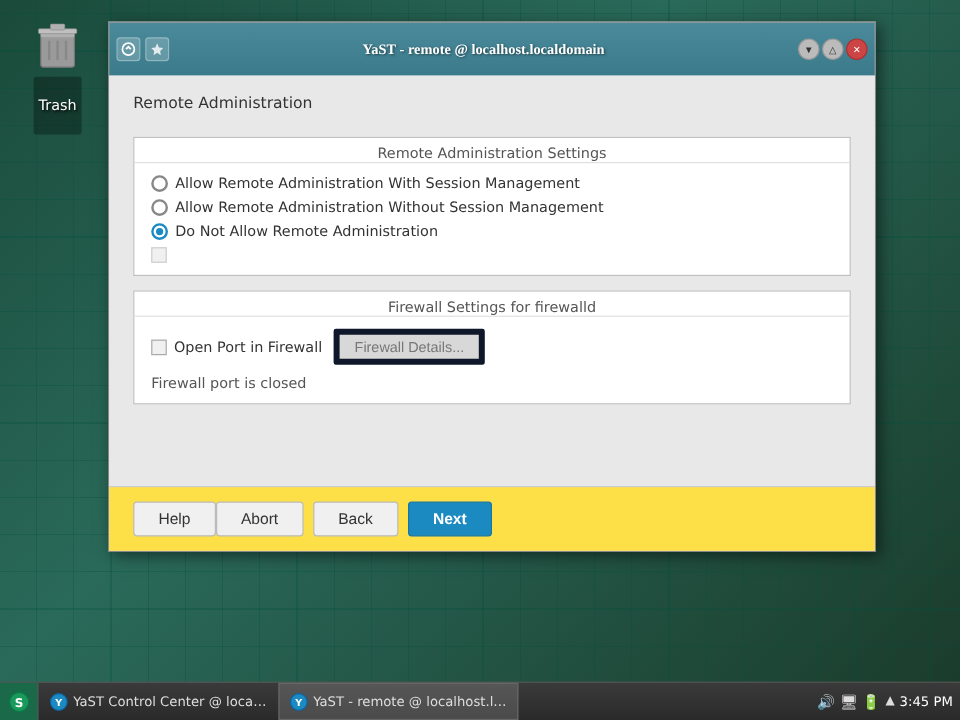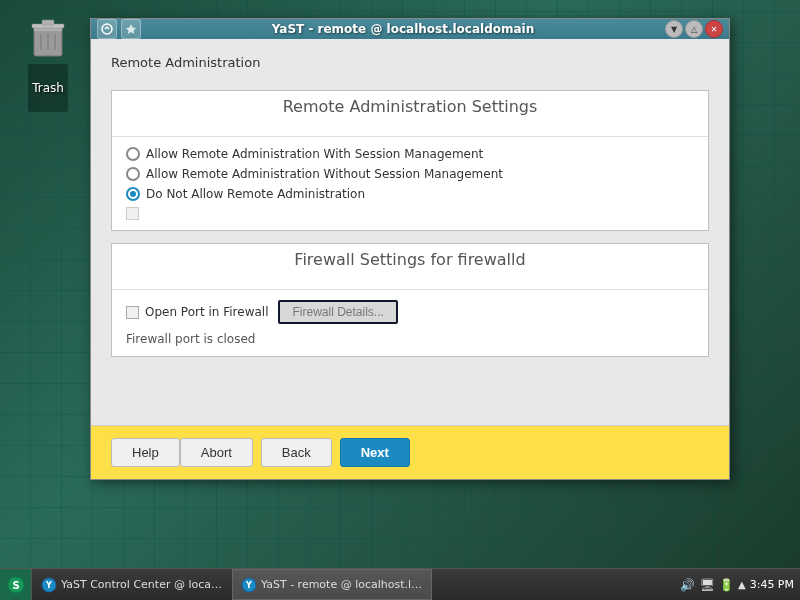--- a/index.html
+++ b/index.html
@@ -156,25 +156,26 @@
       top: 18px;
       left: 90px;
       width: 640px;
       background: #e8e8e8;
       border: 1px solid #888;
       box-shadow: 3px 3px 12px rgba(0,0,0,0.5);
     }
 
     .window-titlebar {
       background: linear-gradient(to bottom, #4a8a9a, #3a7a8a);
-      height: 20px;
+      height: 44px;
       display: flex;
       align-items: center;
       padding: 0 6px;
       gap: 4px;
+      font-family: Liberation Serif, serif;
     }
 
     .titlebar-icons-left {
       display: flex;
       gap: 4px;
       align-items: center;
     }
 
     .titlebar-nav-btn {
       width: 20px;
@@ -232,23 +233,23 @@
 
     
     .settings-panel {
       background: white;
       border: 1px solid #c0c0c0;
       margin-bottom: 12px;
     }
 
     .panel-header {
       text-align: center;
-      font-size: 16px;
+      font-size: 12px;
       color: #555;
-      padding: 6px 0 20px;
+      padding: 6px 0 0;
       border-bottom: 1px solid #e0e0e0;
     }
 
     .panel-body {
       padding: 10px 14px;
     }
 
     .radio-option {
       display: flex;
       align-items: center;
@@ -315,21 +316,21 @@
     .firewall-row {
       display: flex;
       align-items: center;
       gap: 10px;
       margin-bottom: 8px;
     }
 
     .firewall-details-btn {
       padding: 3px 12px;
       background: #d8d8d8;
-      border: 2px solid #0f172a;
+      border: 5px solid #0f172a;
       color: #777;
       font-size: 12px;
       cursor: not-allowed;
       border-radius: 2px;
     }
 
     .firewall-status {
       font-size: 12px;
       color: #555;
     }

